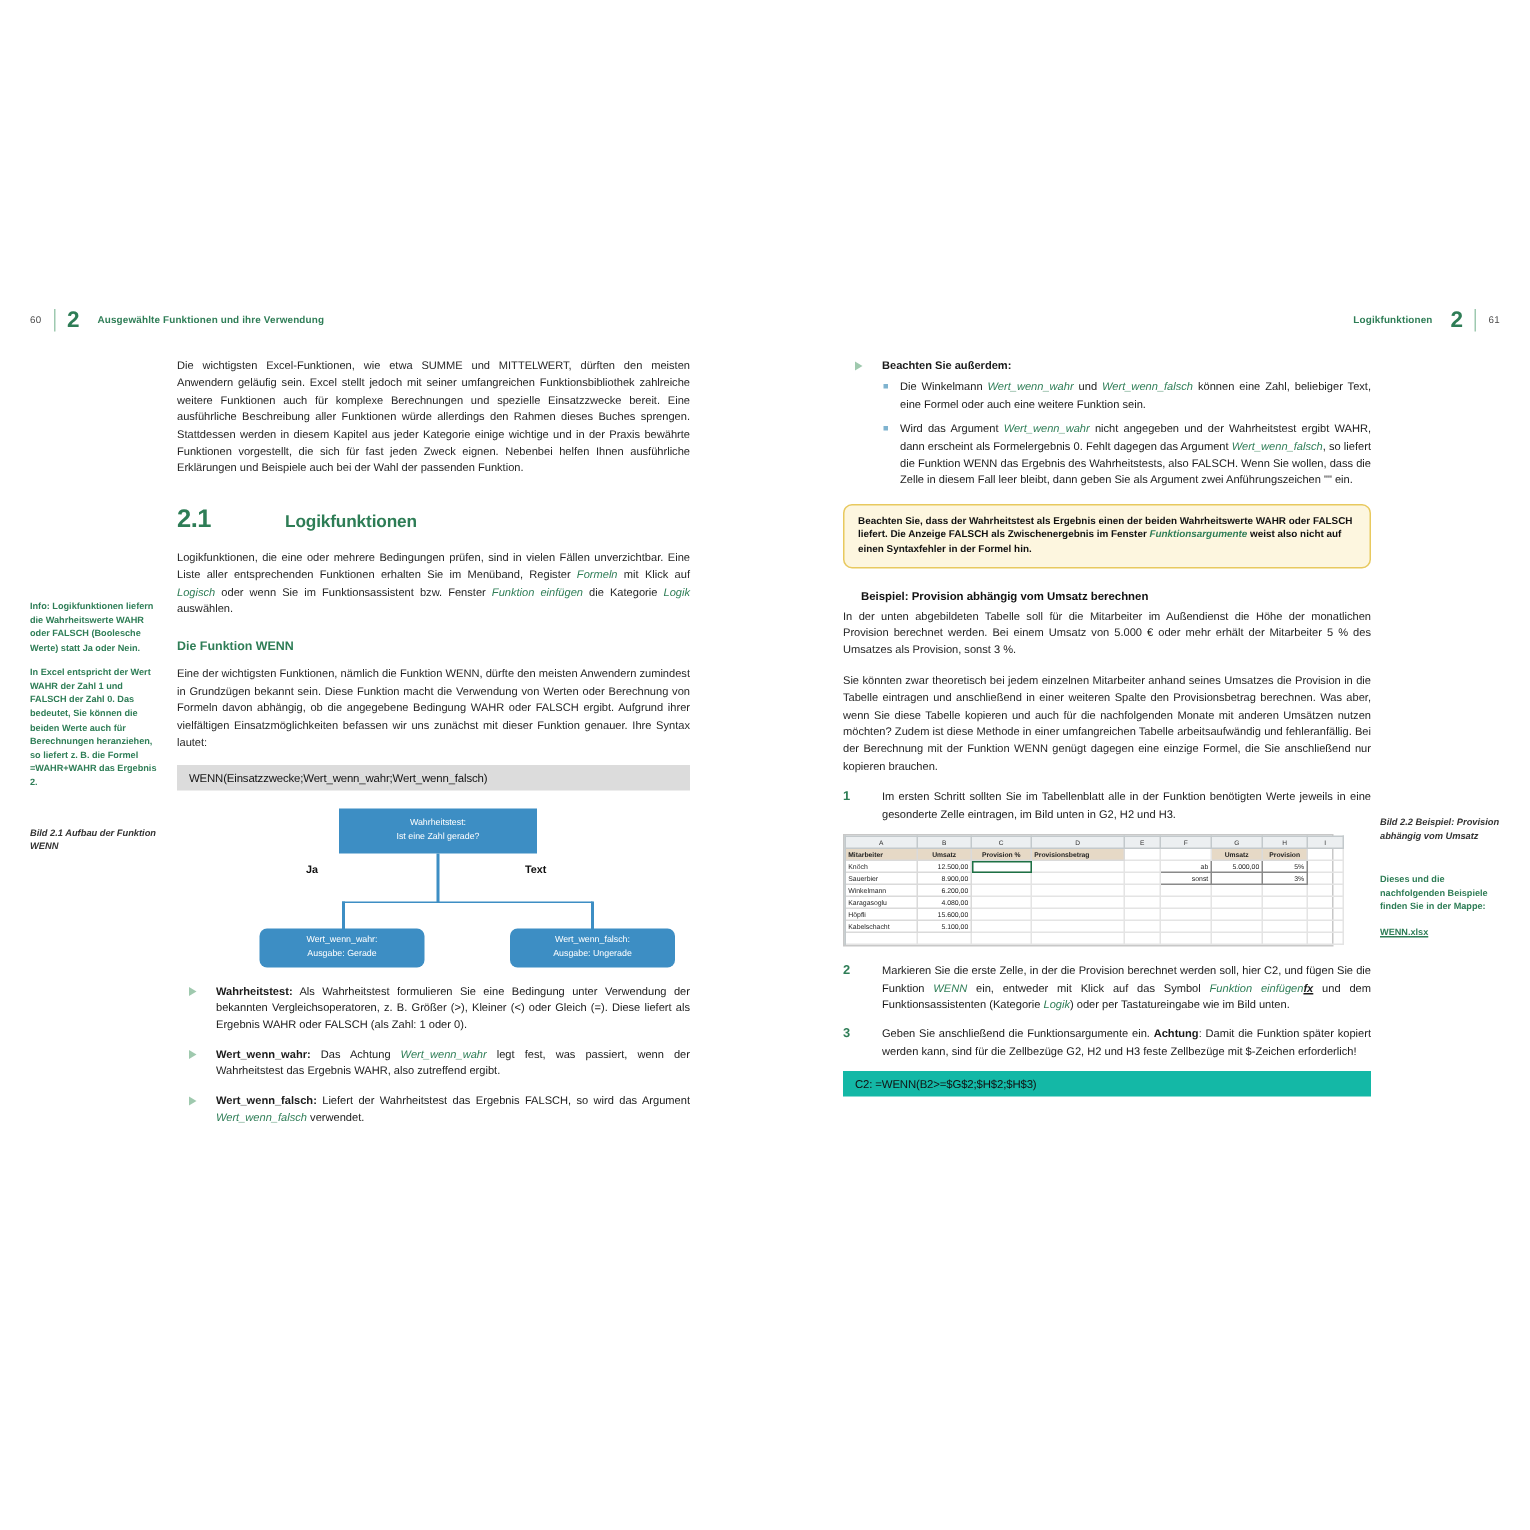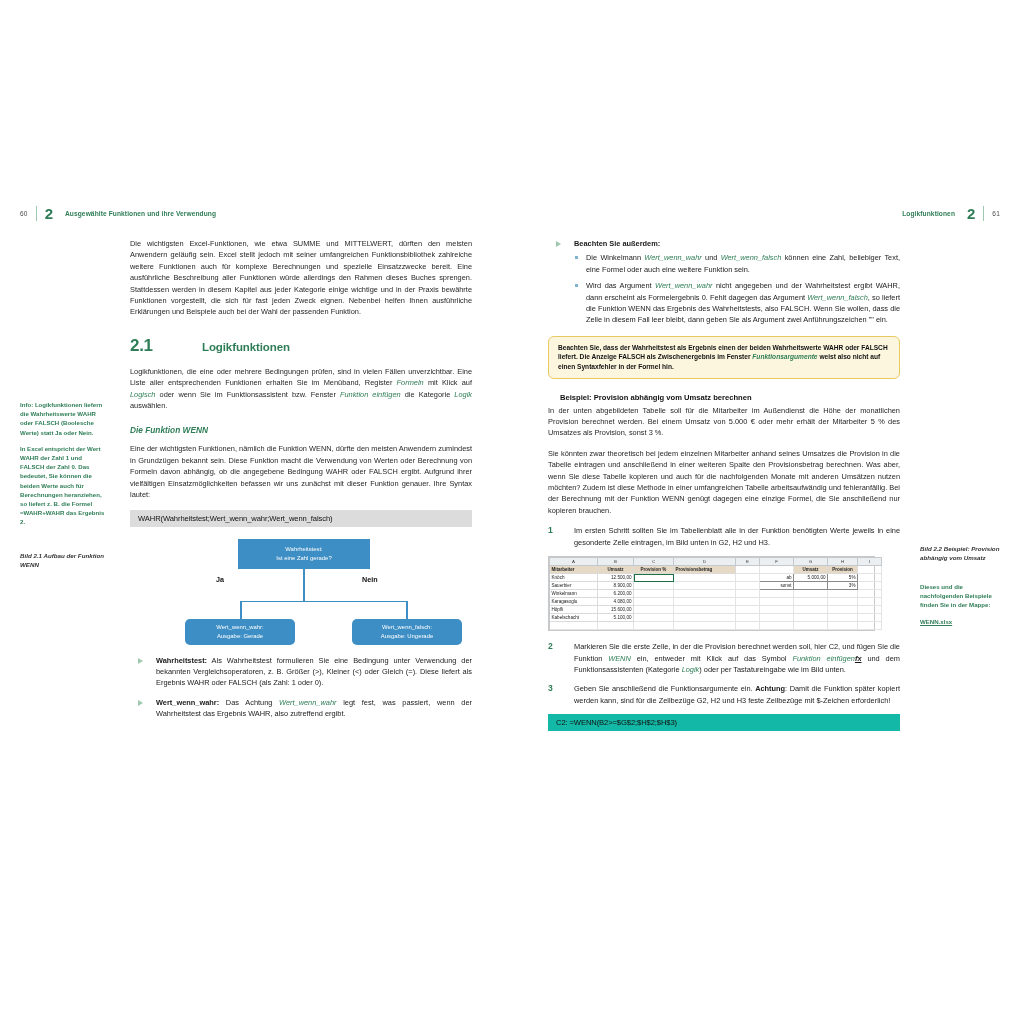--- a/index.html
+++ b/index.html
@@ -63,26 +63,26 @@
     color: #2e7d56;
     letter-spacing: .1px;
   }
   .runhead-left { justify-content: flex-start; padding-left: 10px; }
   .runhead-right { justify-content: flex-end; padding-right: 10px; }
   .runhead-right .chaptitle { margin-left: 0; margin-right: 12px; }
 
   
   .col {
     position: absolute;
-    left: 120px;
+    left: 108px;
     width: 342px;
     top: 38px;
   }
   .page-right .col {
-    left: 28px;
+    left: 42px;
     width: 352px;
   }
 
   p.body {
     margin: 0 0 9px 0;
     font-size: 7.4px;
     line-height: 11.4px;
     text-align: justify;
     color: #1f1f1f;
   }
@@ -107,21 +107,20 @@
     font-size: 11.5px;
     font-weight: bold;
     color: #2e7d56;
     letter-spacing: -.1px;
   }
   h4.sub {
     margin: 14px 0 8px 0;
     font-size: 8.3px;
     font-weight: bold;
     color: #2e7d56;
-    font-style: italic;
   }
   h4.sub-dark {
     margin: 0 0 3px 0;
     font-size: 7.6px;
     font-weight: bold;
     color: #111;
     padding-left: 12px;
   }
 
   
@@ -353,46 +352,47 @@
         <span class="secnum">2.1</span>
         <span class="sectitle">Logikfunktionen</span>
       </div>
 
       <p class="body"><span>Logikfunktionen, die eine oder mehrere Bedingungen prüfen, sind in vielen Fällen unverzichtbar. Eine Liste aller entsprechenden Funktionen erhalten Sie im Menüband, Register </span><span class="it">Formeln</span><span> mit Klick auf </span><span class="it">Logisch</span><span> oder wenn Sie im Funktionsassistent bzw. Fenster </span><span class="it">Funktion einfügen</span><span> die Kategorie </span><span class="it">Logik</span><span> auswählen.</span></p>
 
       <h4 class="sub">Die Funktion WENN</h4>
 
       <p class="body">Eine der wichtigsten Funktionen, nämlich die Funktion WENN, dürfte den meisten Anwendern zumindest in Grundzügen bekannt sein. Diese Funktion macht die Verwendung von Werten oder Berechnung von Formeln davon abhängig, ob die angegebene Bedingung WAHR oder FALSCH ergibt. Aufgrund ihrer vielfältigen Einsatzmöglichkeiten befassen wir uns zunächst mit dieser Funktion genauer. Ihre Syntax lautet:</p>
 
-      <div class="codebar">WAHR(Wahrheitstest;Wert_wenn_wahr;Wert_wenn_falsch)</div>
+      <div class="codebar">WENN(Einsatzzwecke;Wert_wenn_wahr;Wert_wenn_falsch)</div>
 
       <div class="diagram">
         <div class="dgbox dg-root">
           <span>Wahrheitstest:</span>
           <span>Ist eine Zahl gerade?</span>
         </div>
         <div class="dgline dg-v1"></div>
         <div class="dgline dg-h"></div>
         <div class="dgline dg-v2"></div>
         <div class="dgline dg-v3"></div>
         <div class="dglabel dg-ja">Ja</div>
-        <div class="dglabel dg-nein">Nein</div>
+        <div class="dglabel dg-nein">Text</div>
         <div class="dgbox rounded dg-true">
           <span>Wert_wenn_wahr:</span>
           <span>Ausgabe: Gerade</span>
         </div>
         <div class="dgbox rounded dg-false">
           <span>Wert_wenn_falsch:</span>
           <span>Ausgabe: Ungerade</span>
         </div>
       </div>
 
       <ul class="tri">
         <li><span class="bld">Wahrheitstest:</span><span> Als Wahrheitstest formulieren Sie eine Bedingung unter Verwendung der bekannten Vergleichsoperatoren, z. B. Größer (&gt;), Kleiner (&lt;) oder Gleich (=). Diese liefert als Ergebnis WAHR oder FALSCH (als Zahl: 1 oder 0).</span></li>
         <li><span class="bld">Wert_wenn_wahr:</span><span> Das Achtung </span><span class="it">Wert_wenn_wahr</span><span> legt fest, was passiert, wenn der Wahrheitstest das Ergebnis WAHR, also zutreffend ergibt.</span></li>
+        <li><span class="bld">Wert_wenn_falsch:</span><span> Liefert der Wahrheitstest das Ergebnis FALSCH, so wird das Argument </span><span class="it">Wert_wenn_falsch</span><span> verwendet.</span></li>
       </ul>
 
     </div>
   </div>
 
   <div class="page page-right">
 
     <div class="runhead runhead-right">
       <span class="chaptitle">Logikfunktionen</span>
       <span class="chapnum">2</span>

